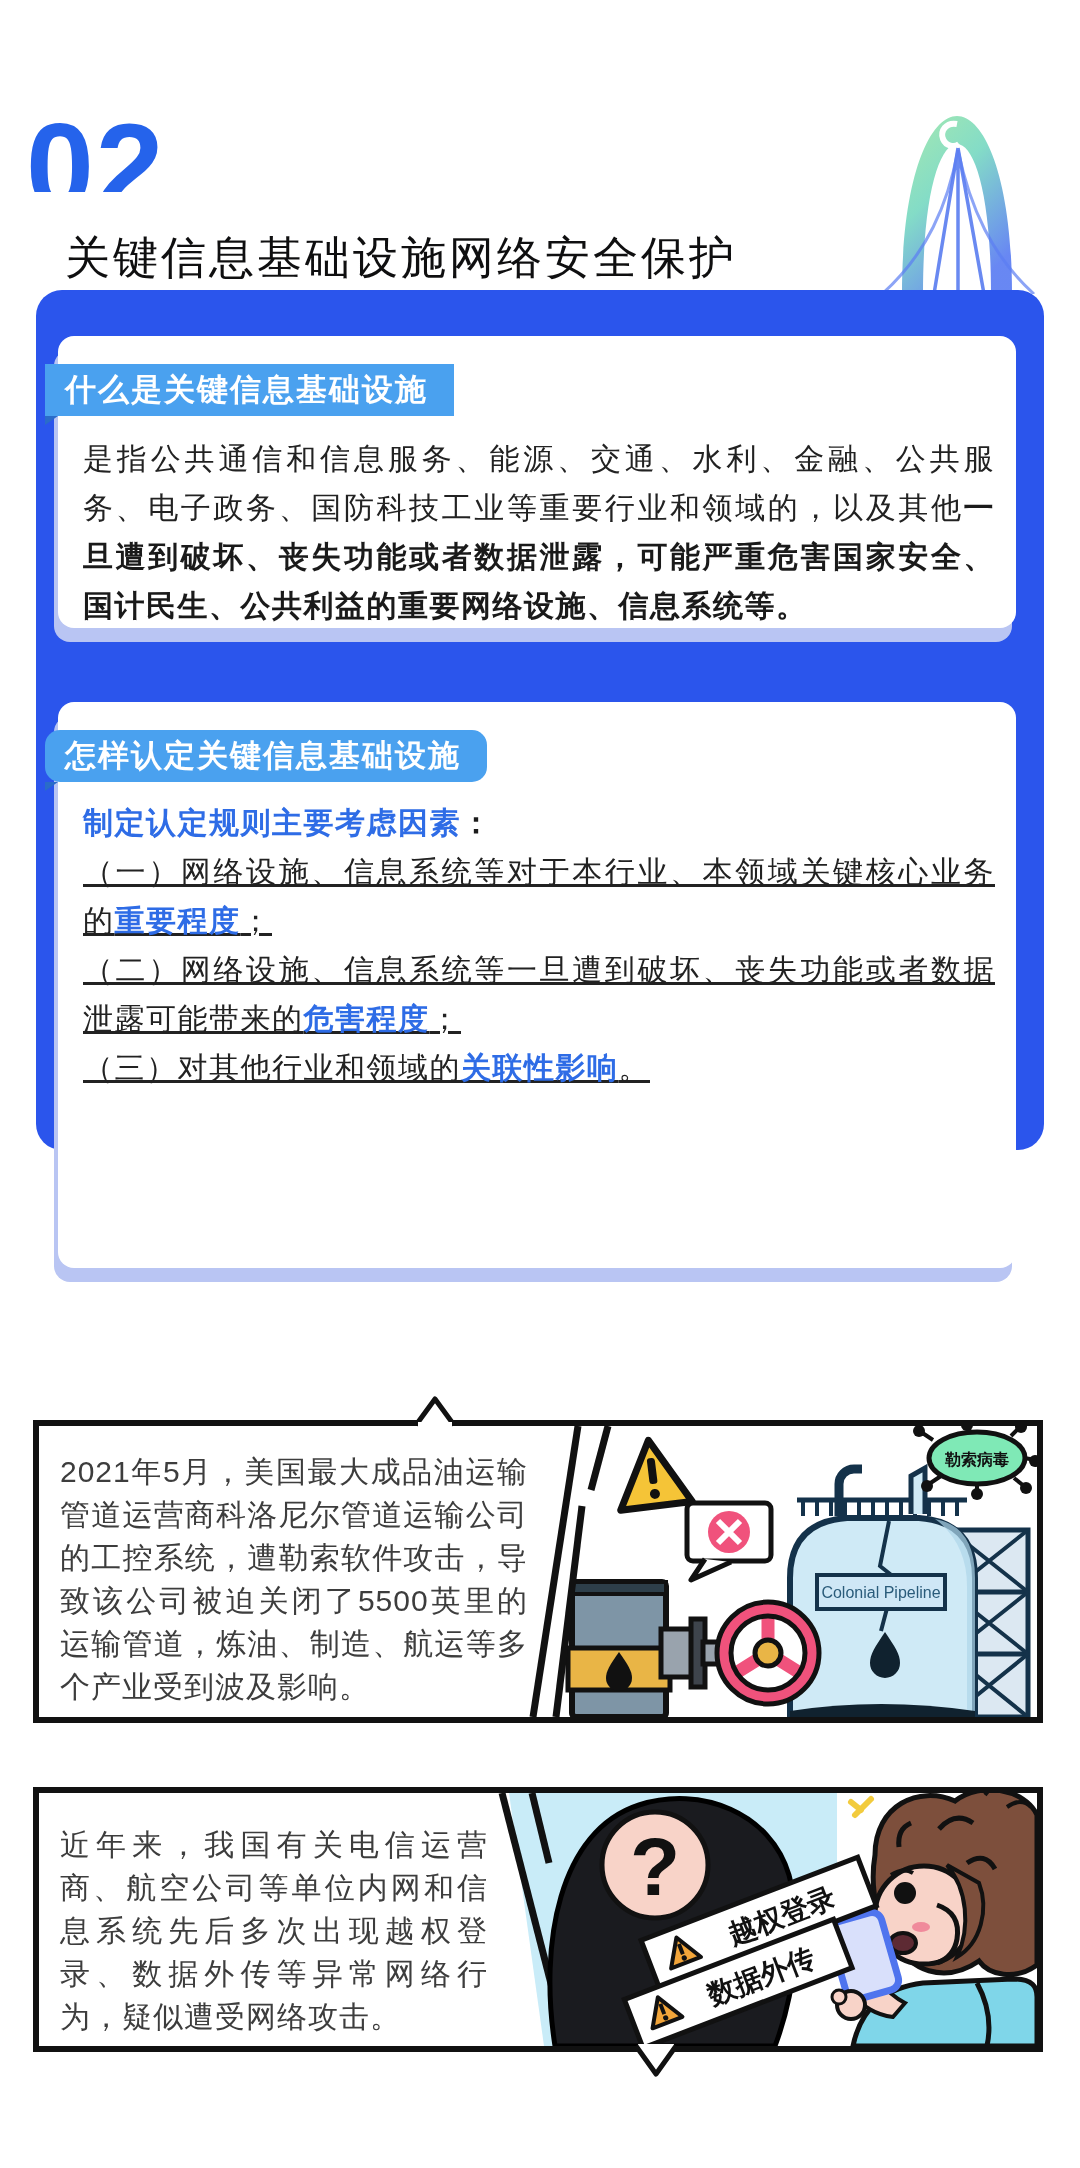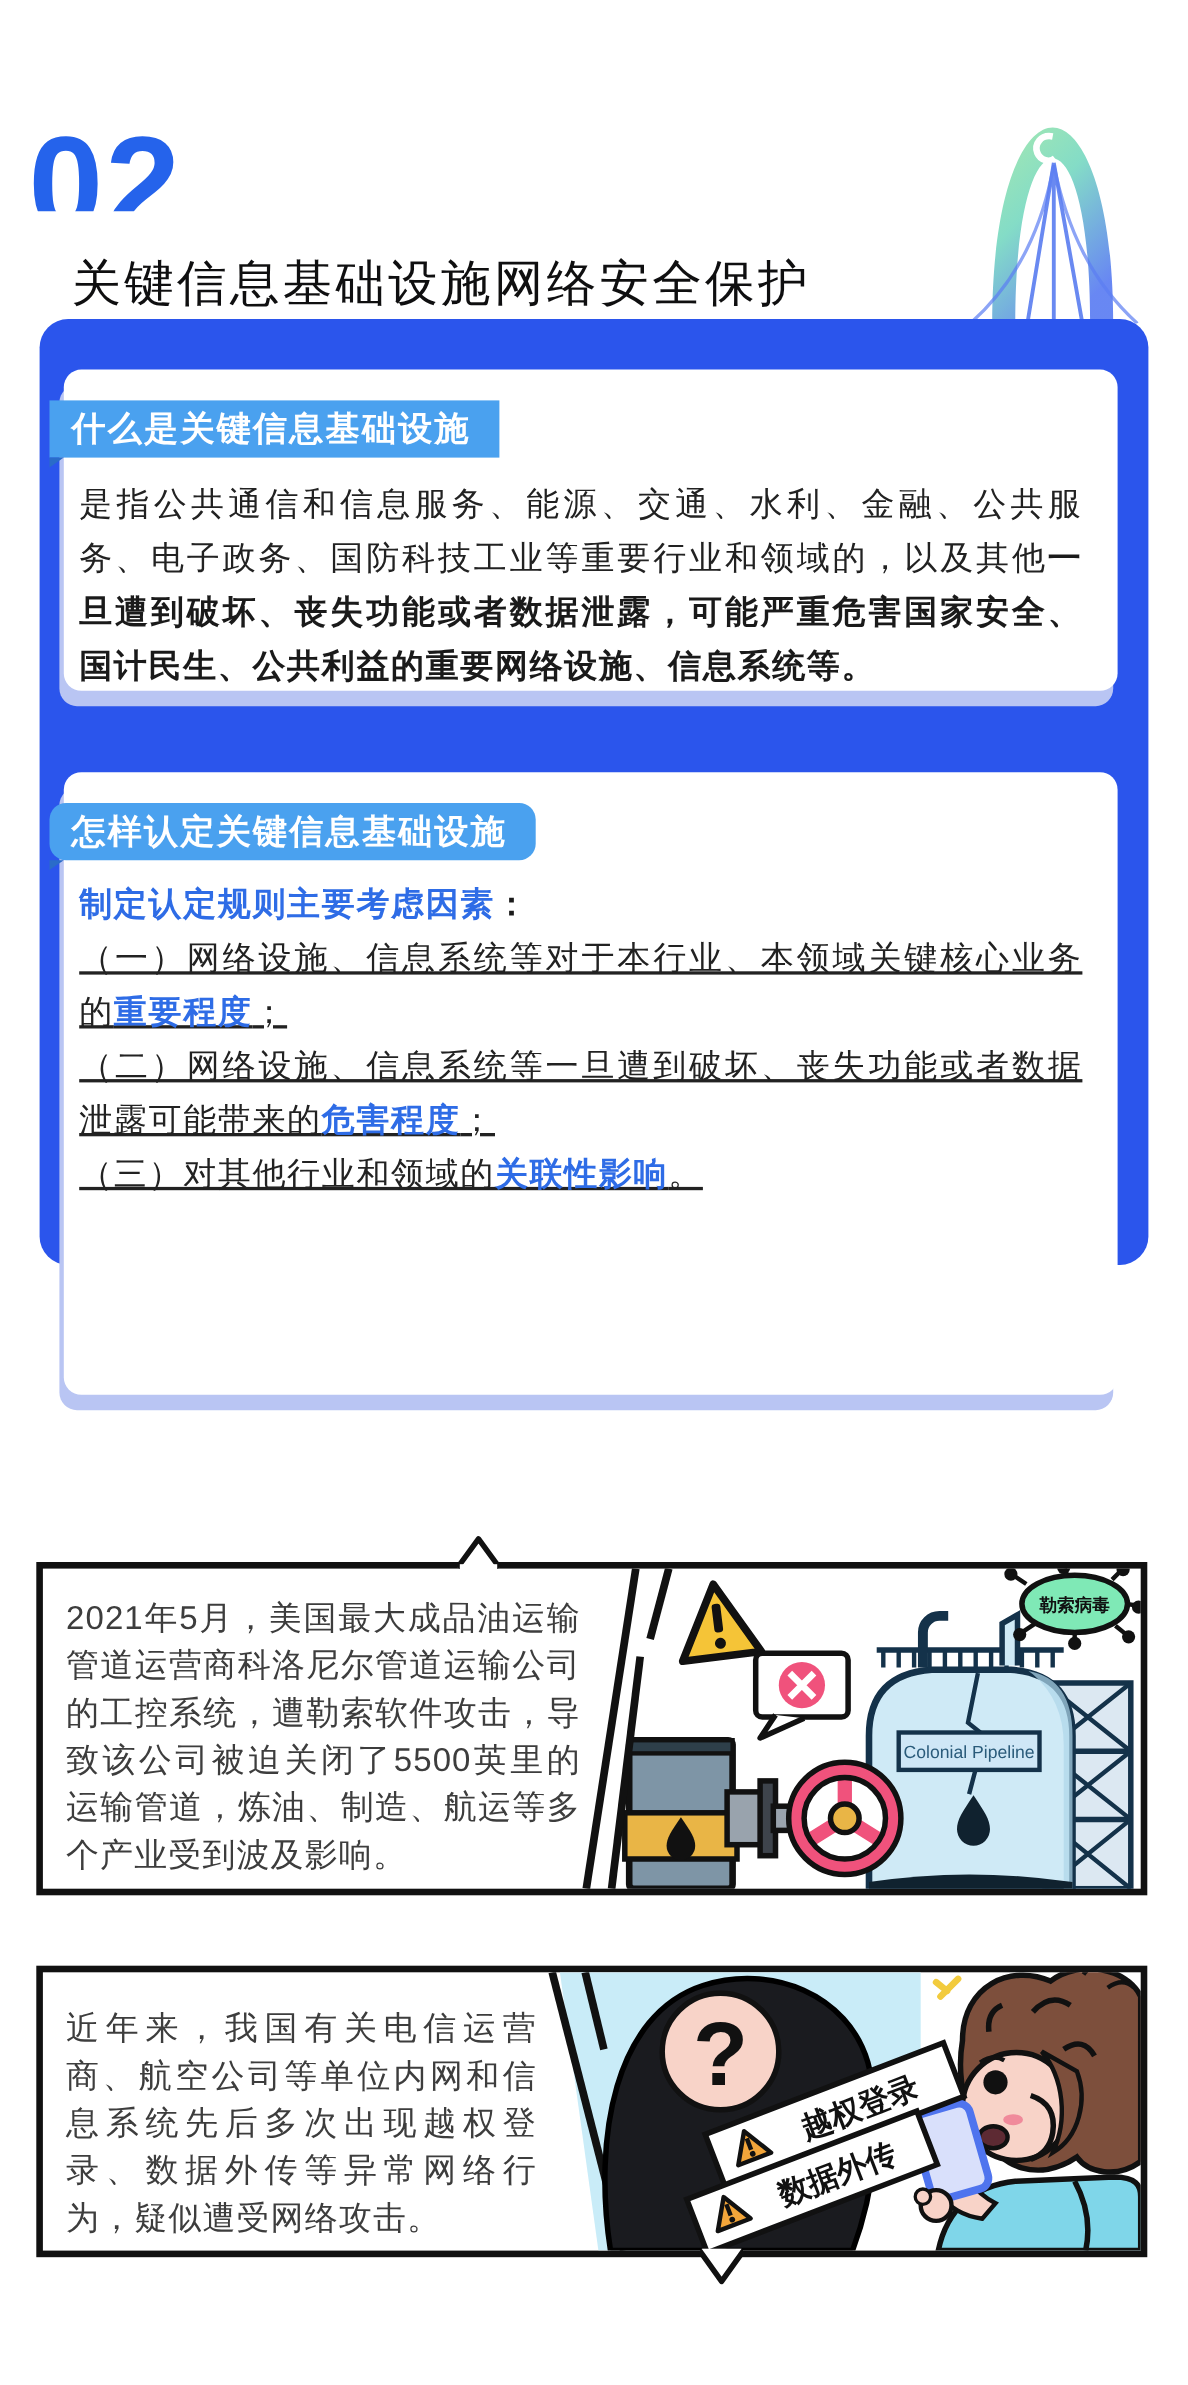--- a/index.html
+++ b/index.html
@@ -35,21 +35,21 @@
     letter-spacing:2px;padding:0 26px 0 20px;z-index:2;
   }
   .ribbon::after{
     content:"";position:absolute;left:0;top:100%;
     border-style:solid;border-width:9px 13px 0 0;
     border-color:#2a6cc9 transparent transparent transparent;
   }
   .ribbon-1{top:28px;}
   .ribbon-2{top:28px;border-radius:15px;}
   .card-body{
-    position:absolute;left:14px;top:98px;width:912px;
+    position:absolute;left:25px;top:98px;width:912px;
     font-size:30px;line-height:49px;color:#222222;letter-spacing:1.5px;
     text-align:justify;
   }
   .card-2 .card-body{top:96px;}
   .card-body p{margin:0;}
   .card-body .b{font-weight:800;color:#1a1a1a;}
   .accent{color:#2e6ce6;font-weight:800;}
   .factors-heading{margin-top:10px;}
   .factor-item{margin-top:10px;text-decoration:underline;}
   

